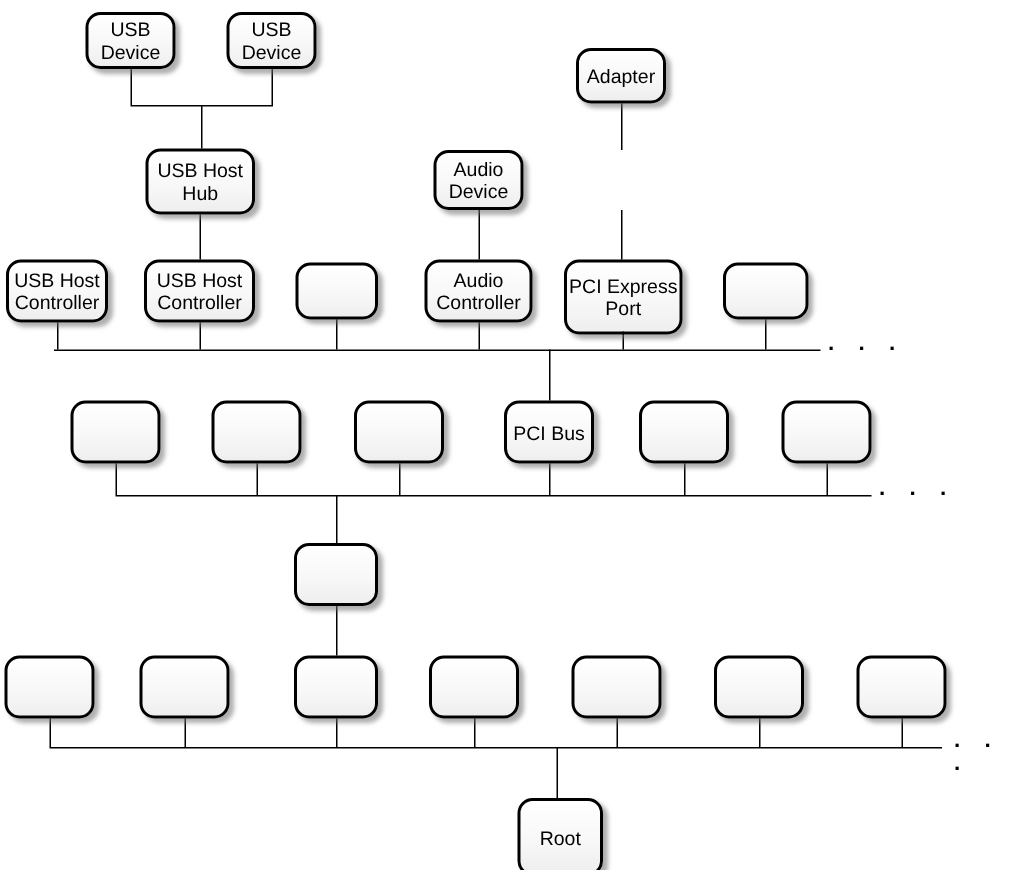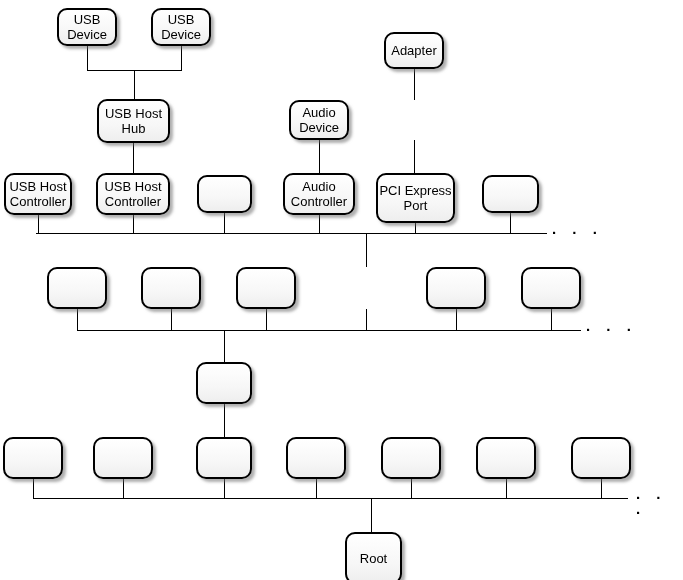--- a/index.html
+++ b/index.html
@@ -97,20 +97,21 @@
   <div class="node" style="left:197px;top:175px;width:55px;height:38px"></div>
   <div class="node" style="left:283px;top:173px;width:72px;height:42px">Audio
 Controller</div>
   <div class="node" style="left:376px;top:173px;width:79px;height:50px">PCI Express
 Port</div>
   <div class="node" style="left:482px;top:175px;width:57px;height:38px"></div>
 
   <div class="node" style="left:47px;top:267px;width:60px;height:42px"></div>
   <div class="node" style="left:141px;top:267px;width:60px;height:42px"></div>
   <div class="node" style="left:236px;top:267px;width:60px;height:42px"></div>
+  <div class="node" style="left:336px;top:267px;width:60px;height:42px">PCI Bus</div>
   <div class="node" style="left:426px;top:267px;width:60px;height:42px"></div>
   <div class="node" style="left:521px;top:267px;width:60px;height:42px"></div>
 
   <div class="node" style="left:196px;top:362px;width:56px;height:42px"></div>
 
   <div class="node" style="left:3px;top:437px;width:60px;height:42px"></div>
   <div class="node" style="left:93px;top:437px;width:60px;height:42px"></div>
   <div class="node" style="left:196px;top:437px;width:56px;height:42px"></div>
   <div class="node" style="left:286px;top:437px;width:60px;height:42px"></div>
   <div class="node" style="left:381px;top:437px;width:60px;height:42px"></div>

